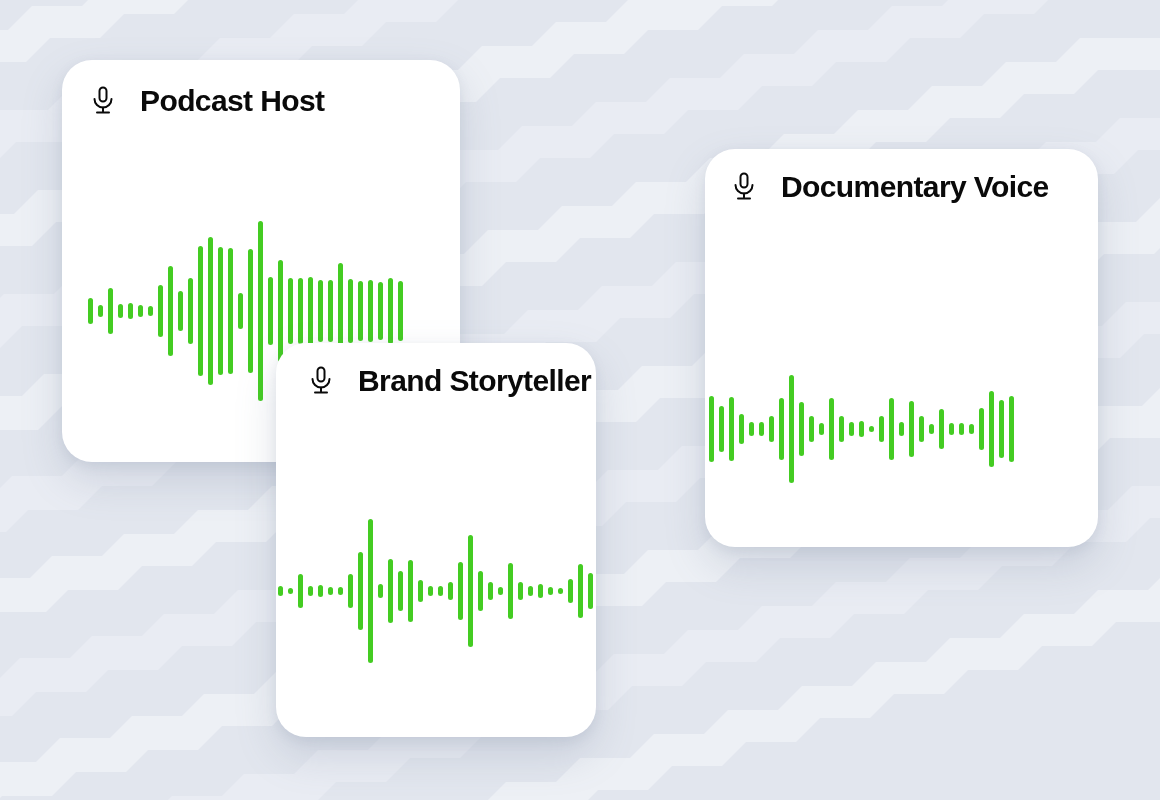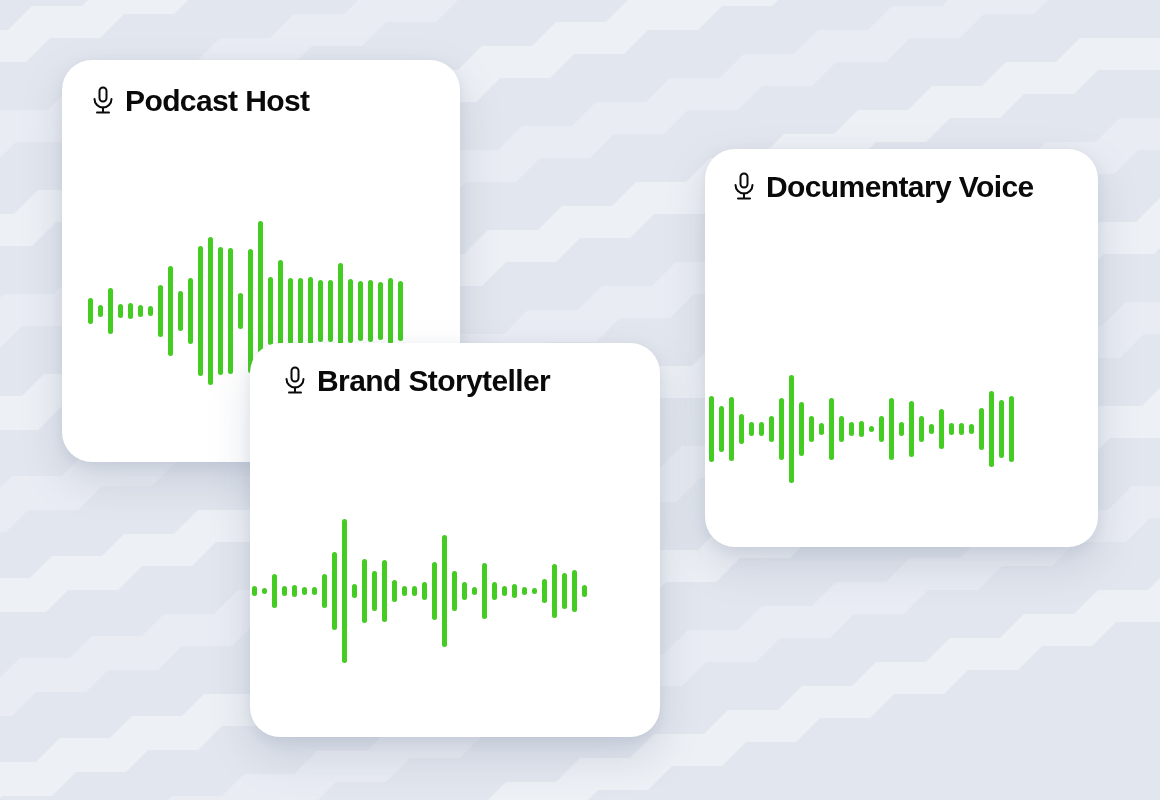--- a/index.html
+++ b/index.html
@@ -33,21 +33,21 @@
     box-shadow:
       0 18px 40px rgba(110,122,150,0.22),
       0 4px 12px rgba(110,122,150,0.12);
     overflow:hidden;
   }
 
   .card-header {
     position:absolute;
     display:flex;
     align-items:center;
-    gap:9px;
+    gap:24px;
     white-space:nowrap;
   }
 
   .mic-icon {
     width:26px; height:30px;
     flex:0 0 auto;
     display:block;
   }
   .mic-icon svg { display:block; }
 
@@ -73,21 +73,21 @@
 
   
   #card-podcast        { left:62px;  top:60px;  width:398px; height:402px; }
   #card-podcast .card-header   { left:28px; top:26px; }
   #card-podcast .waveform      { left:26px; top:108px; width:444px; height:285px; }
 
   #card-documentary    { left:705px; top:140px; width:393px; height:398px;margin-top:9px; }
   #card-documentary .card-header { left:26px; top:23px; }
   #card-documentary .waveform    { left:4px;  top:165px; width:400px; height:230px; }
 
-  #card-brand          { left:250px; top:343px; width:410px; height:394px; }
+  #card-brand          { left:276px; top:343px; width:320px; height:394px; }
   #card-brand .card-header     { left:32px; top:23px; }
   #card-brand .waveform        { left:2px;  top:117px; width:400px; height:262px; }
 
   
   #card-podcast     { z-index:1; }
   #card-documentary { z-index:2; }
   #card-brand       { z-index:3; }
 </style>
 </head>
 <body>

